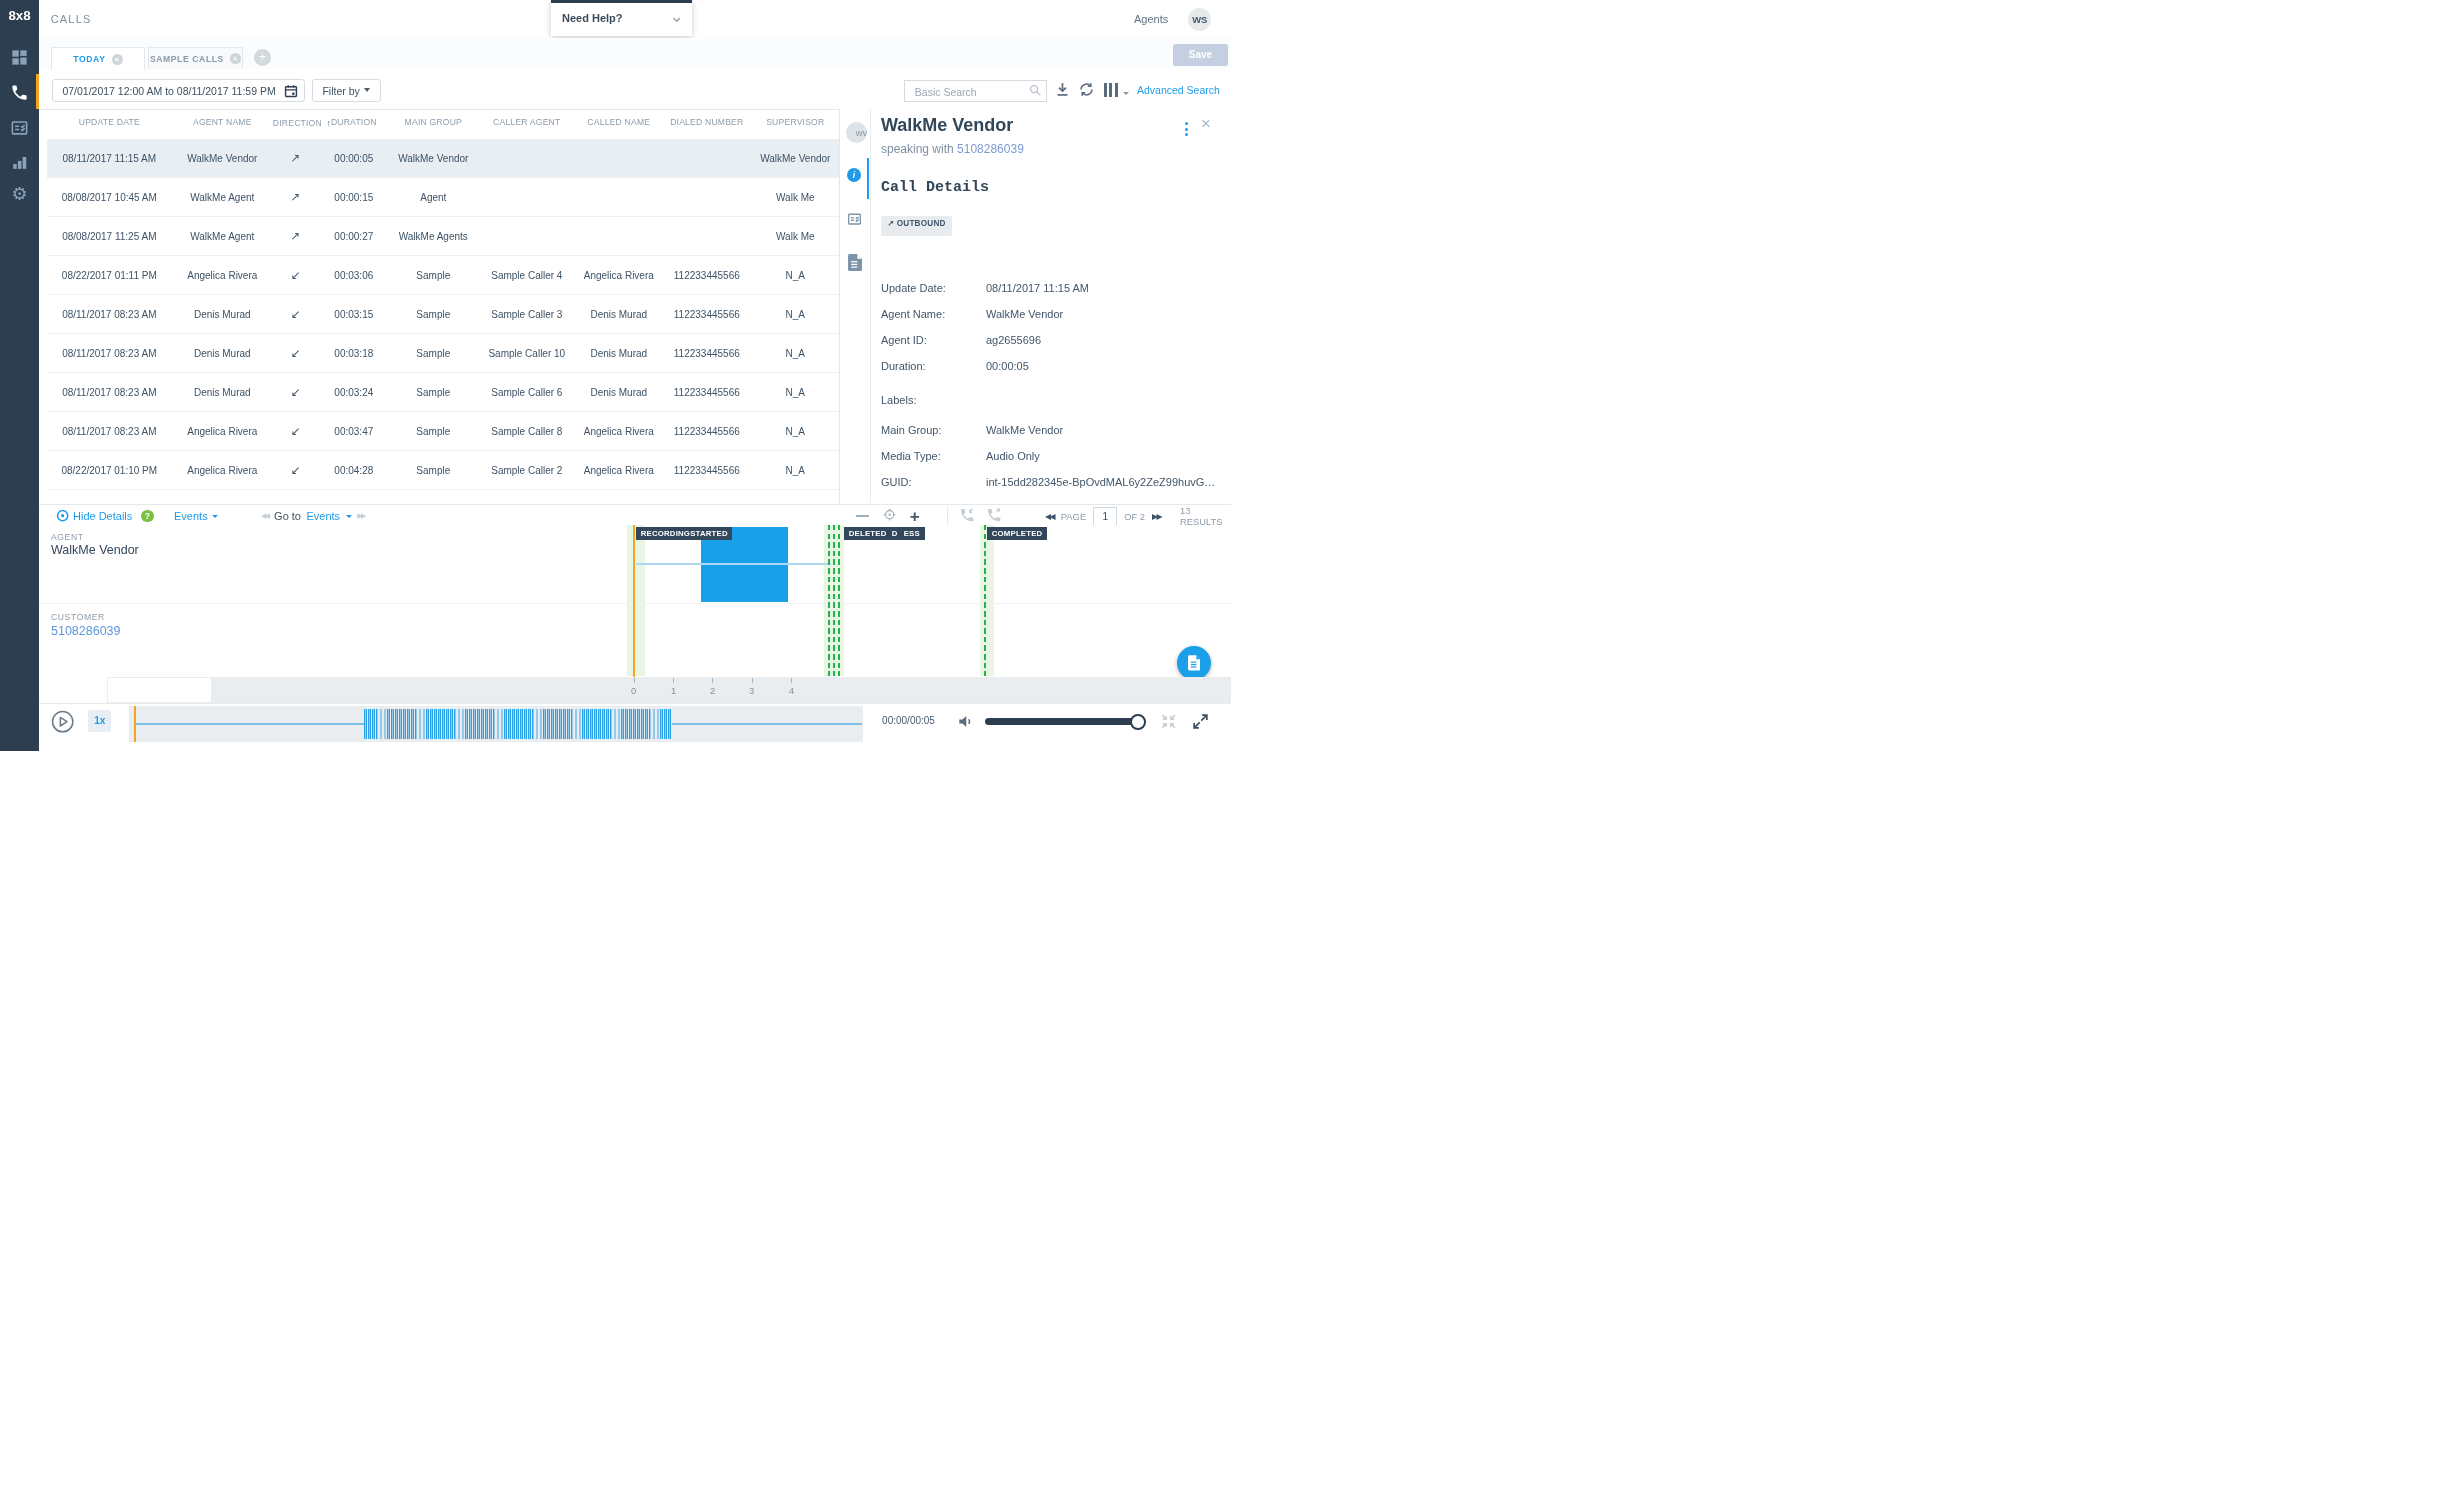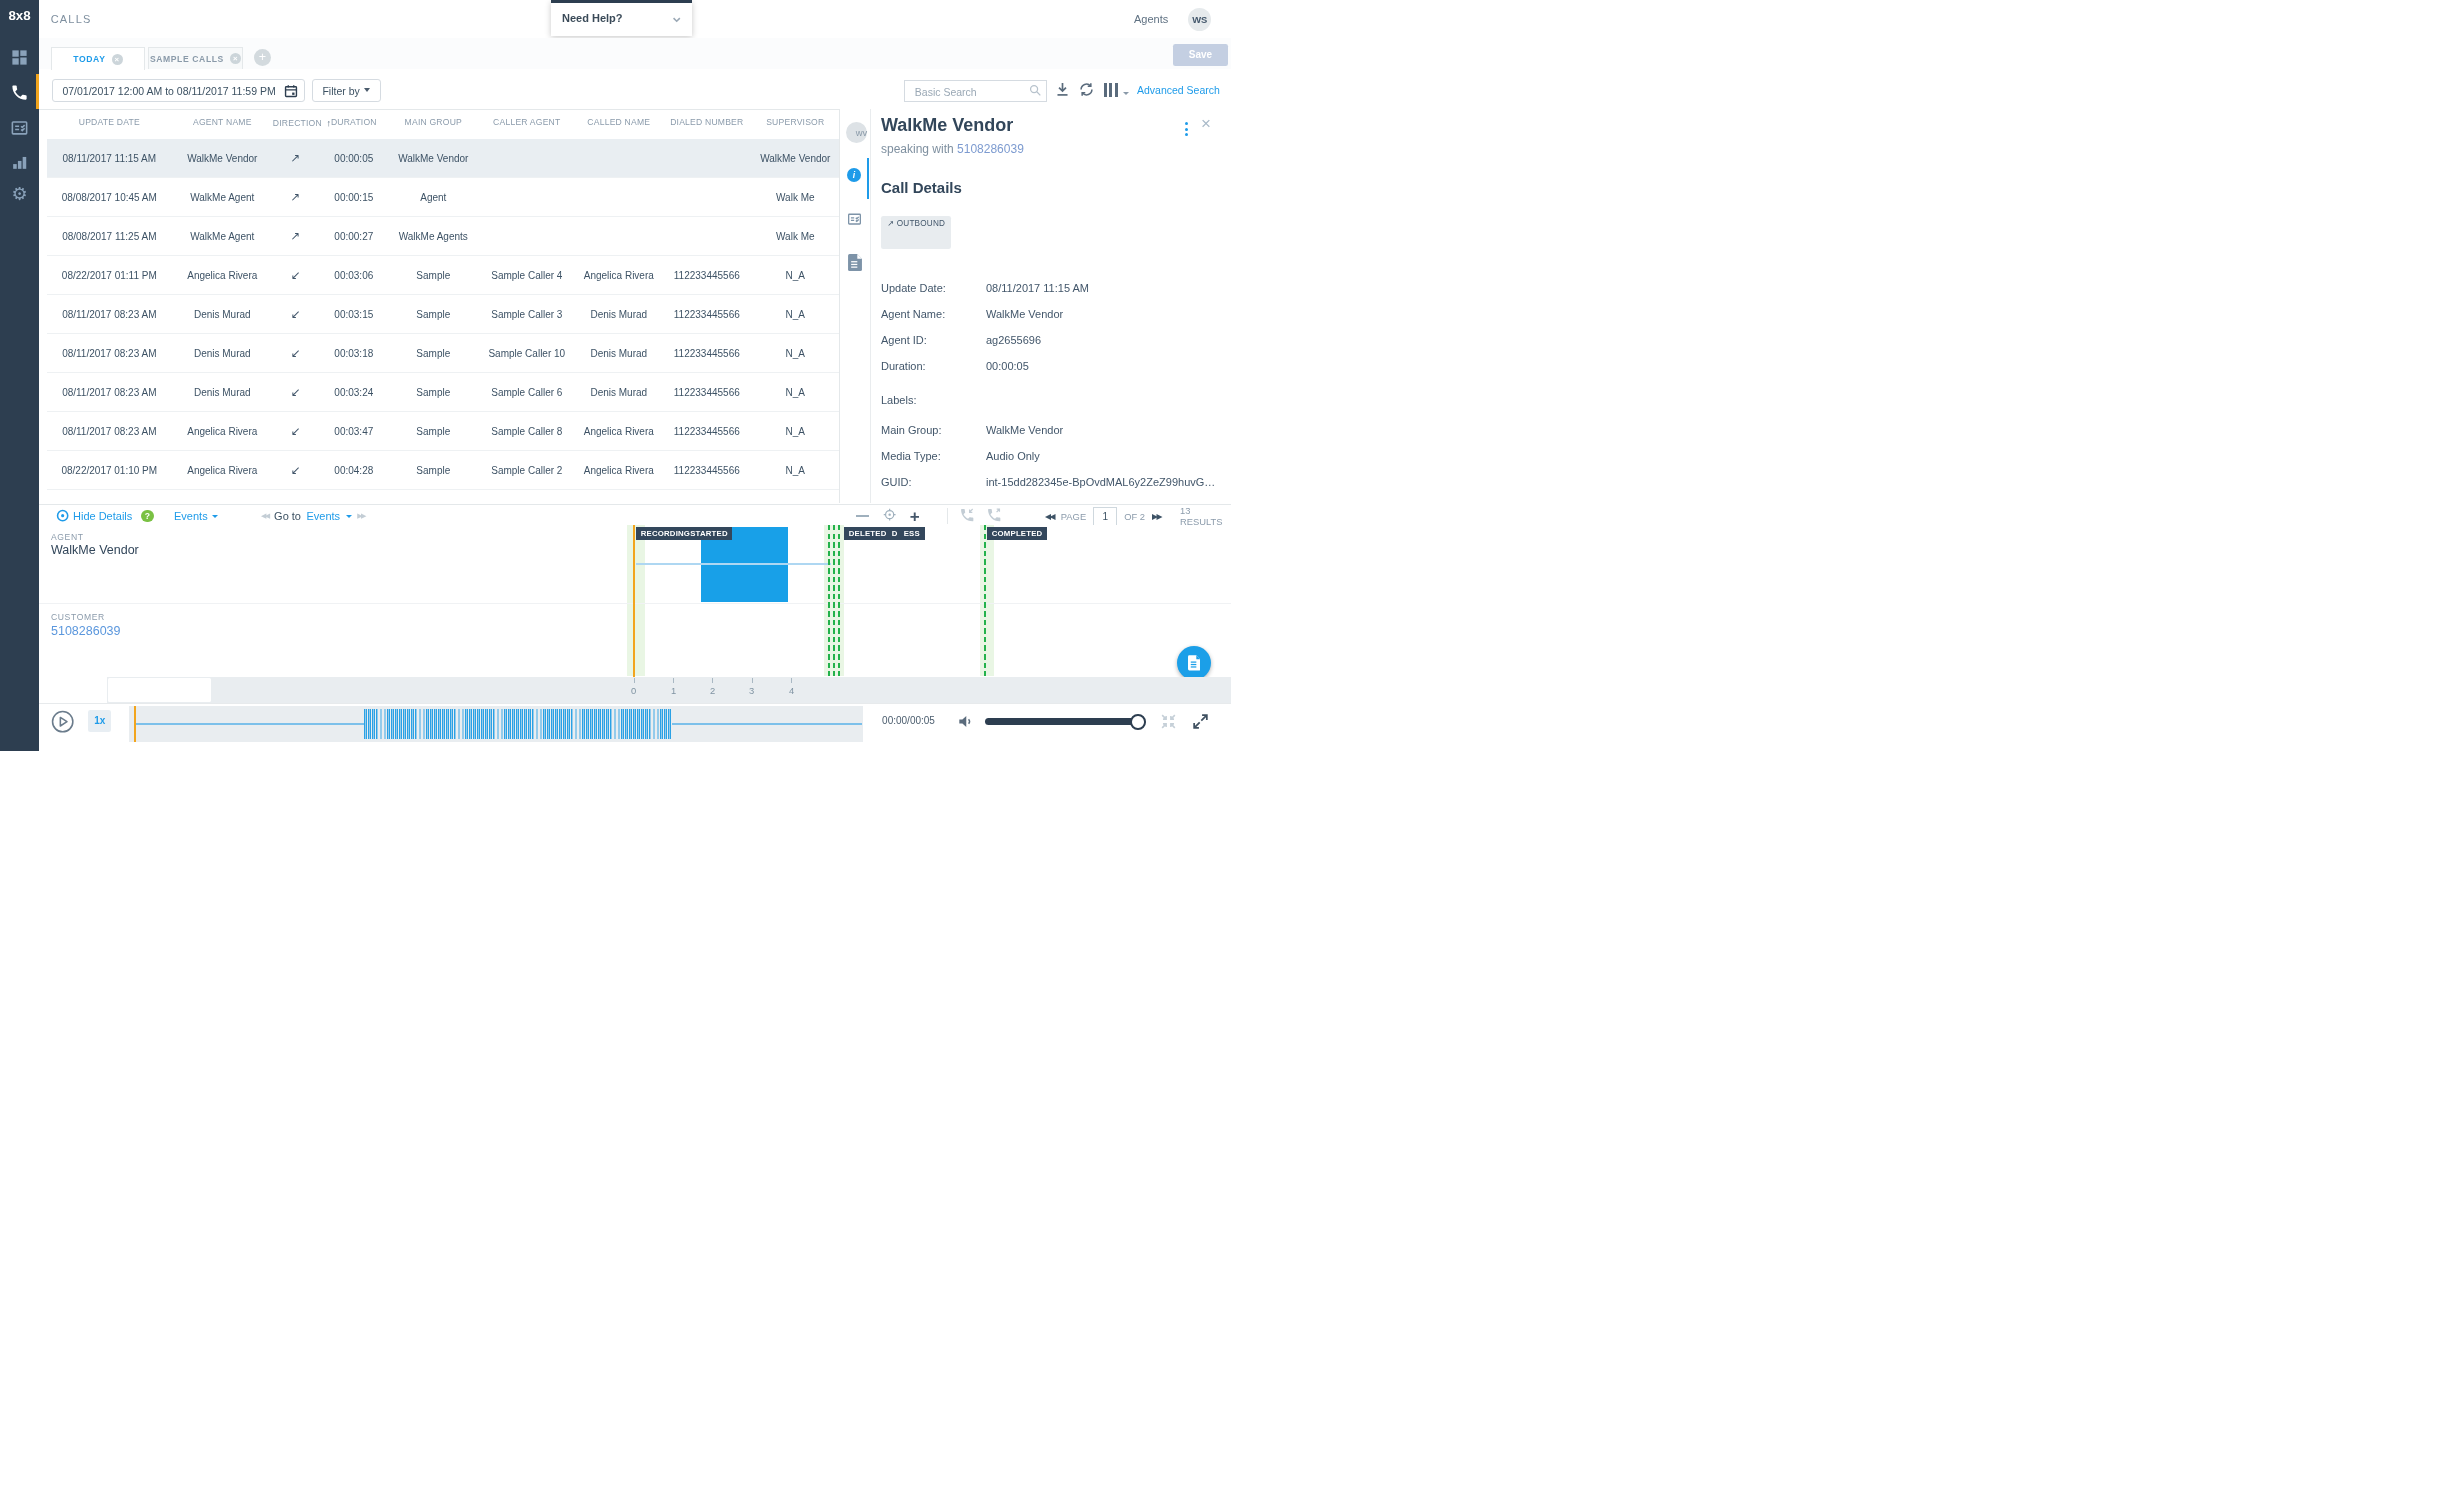--- a/index.html
+++ b/index.html
@@ -83,23 +83,23 @@
   #info-tab{position:absolute;left:7px;top:59px;width:14px;height:14px;border-radius:50%;background:#1e9be9;
             color:#fff;font-size:8.6px;font-weight:bold;font-style:italic;text-align:center;line-height:14px;}
   #rail-survey{position:absolute;left:6.2px;top:102px;width:17px;height:15.6px;color:#7d93a8;}
   #rail-doc{position:absolute;left:7.8px;top:145px;width:14px;height:17px;color:#7d93a8;}
   #panel-title{position:absolute;left:41px;top:6.2px;font-size:18px;font-weight:bold;color:#32465a;}
   #panel-sub{position:absolute;left:41px;top:33px;font-size:12px;color:#7e8f9f;}
   #panel-sub .num{color:#7d9bd0;}
   #kebab{position:absolute;left:345px;top:13.3px;width:3.1px;}
   #kebab i{display:block;width:3.1px;height:3.1px;border-radius:50%;background:#1e9be9;margin-bottom:2.3px;}
   #panel-close{position:absolute;left:361px;top:6.2px;font-size:17px;color:#a9bac9;line-height:17px;}
-  #calldetails-title{position:absolute;left:41px;top:70px;font-size:15px;font-weight:bold;color:#32465a;}
-  #outbound-badge{position:absolute;left:41px;top:107px;height:33px;background:#e8ecef;border-radius:2.3px;
-                  font-size:8.2px;color:#42566a;line-height:15.6px;padding:0 6.2px;letter-spacing:0.2px;}
+  #calldetails-title{position:absolute;left:41px;top:70px;font-size:15px;font-weight:bold;color:#32465a;font-family:Liberation Mono, monospace;}
+  #outbound-badge{position:absolute;left:41px;top:107px;height:20px;background:#e8ecef;border-radius:2.3px;
+                  font-size:8.2px;color:#42566a;line-height:15.6px;padding:0 6.2px;letter-spacing:0.2px;font-weight:bold;}
   #details-list{position:absolute;left:41px;top:130px;width:344px;margin-top:36px;}
   .drow{height:26px;display:flex;align-items:center;font-size:11px;color:#42566a;}
   .drow:nth-child(5){margin-top:7.8px;} .drow:nth-child(6){margin-top:4.7px;}
   .dlabel{width:105px;flex:none;}
   .dvalue{white-space:nowrap;overflow:hidden;text-overflow:ellipsis;max-width:234px;}
   .dvalue.link{color:#5b97dd;}
 
   
   #tl-toolbar{left:39px;top:504px;width:1192px;height:22px;background:#fff;border-top:0.8px solid #e4e8ea;
               border-bottom:0.8px solid #e4e8ea;box-sizing:border-box;}

